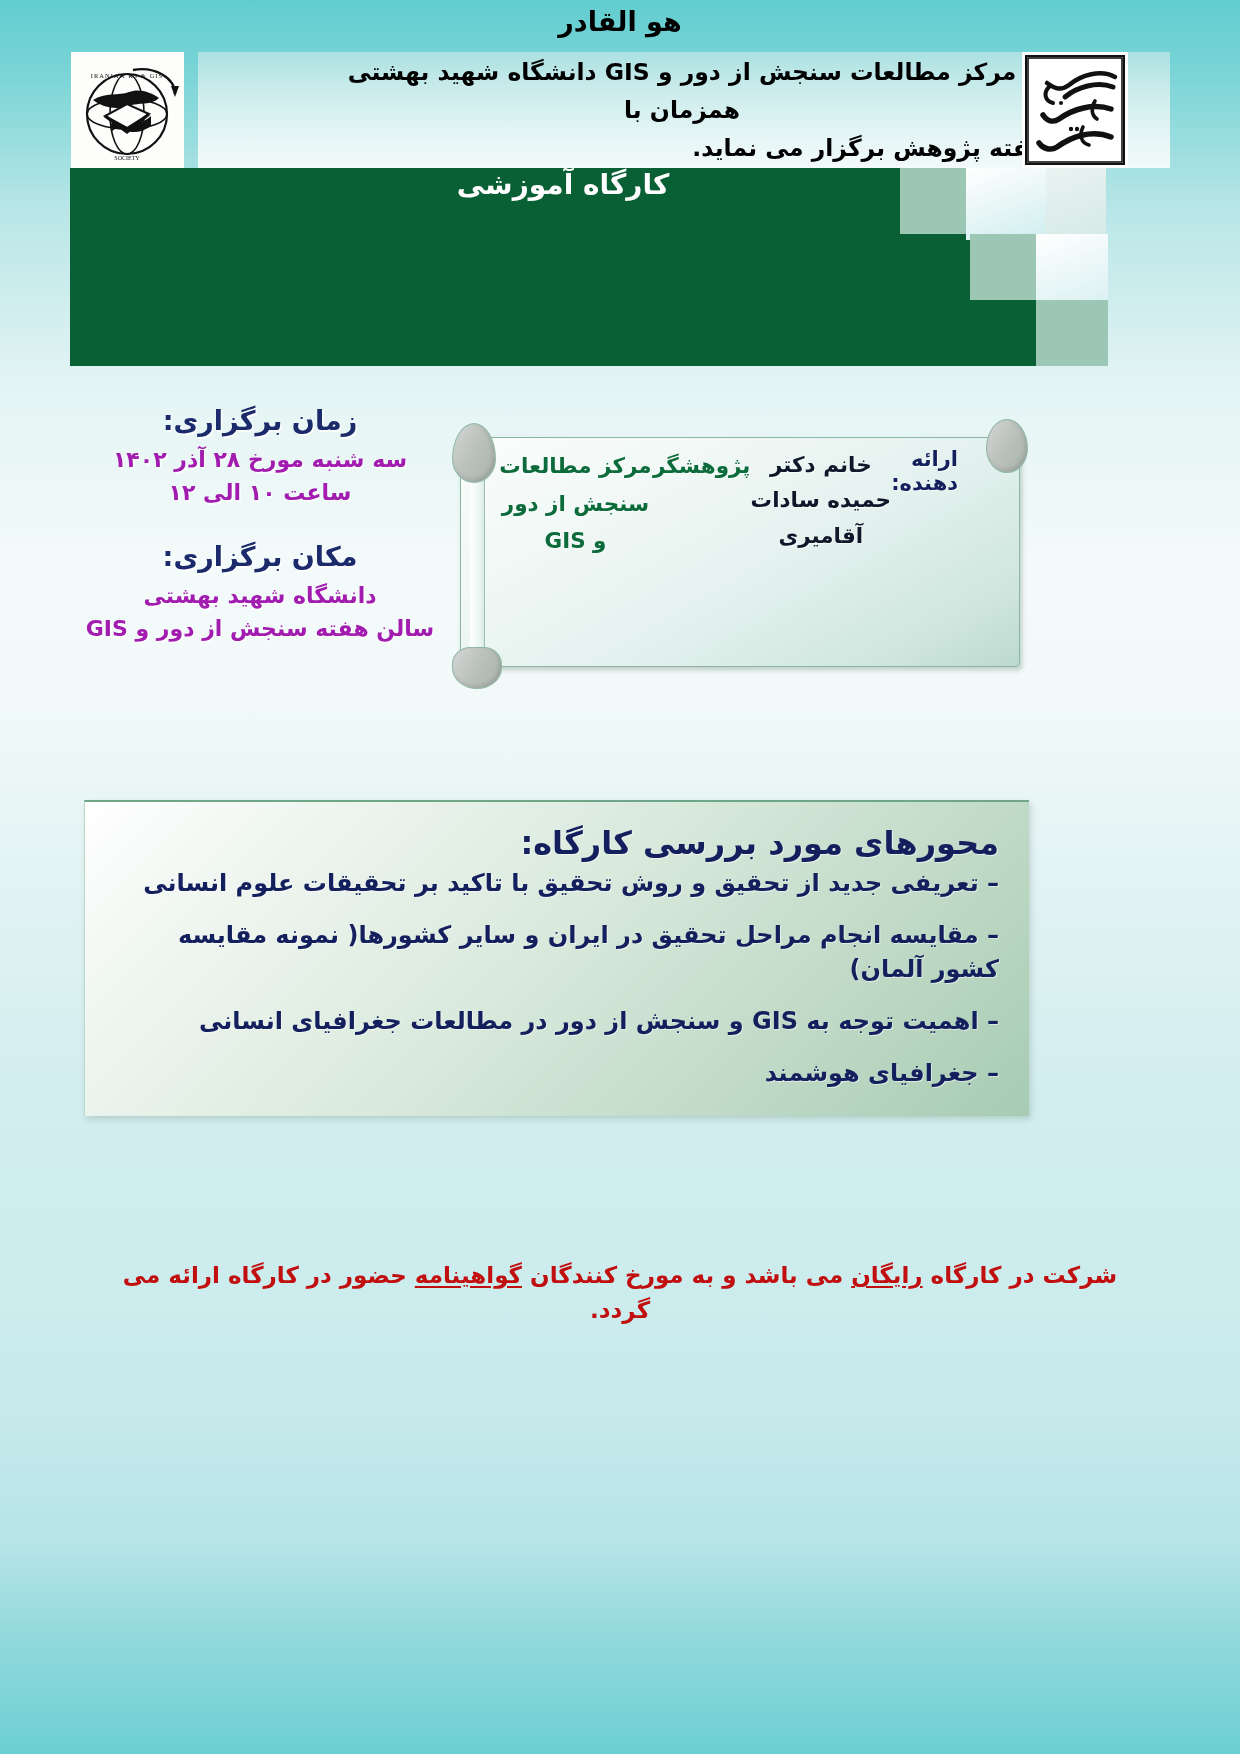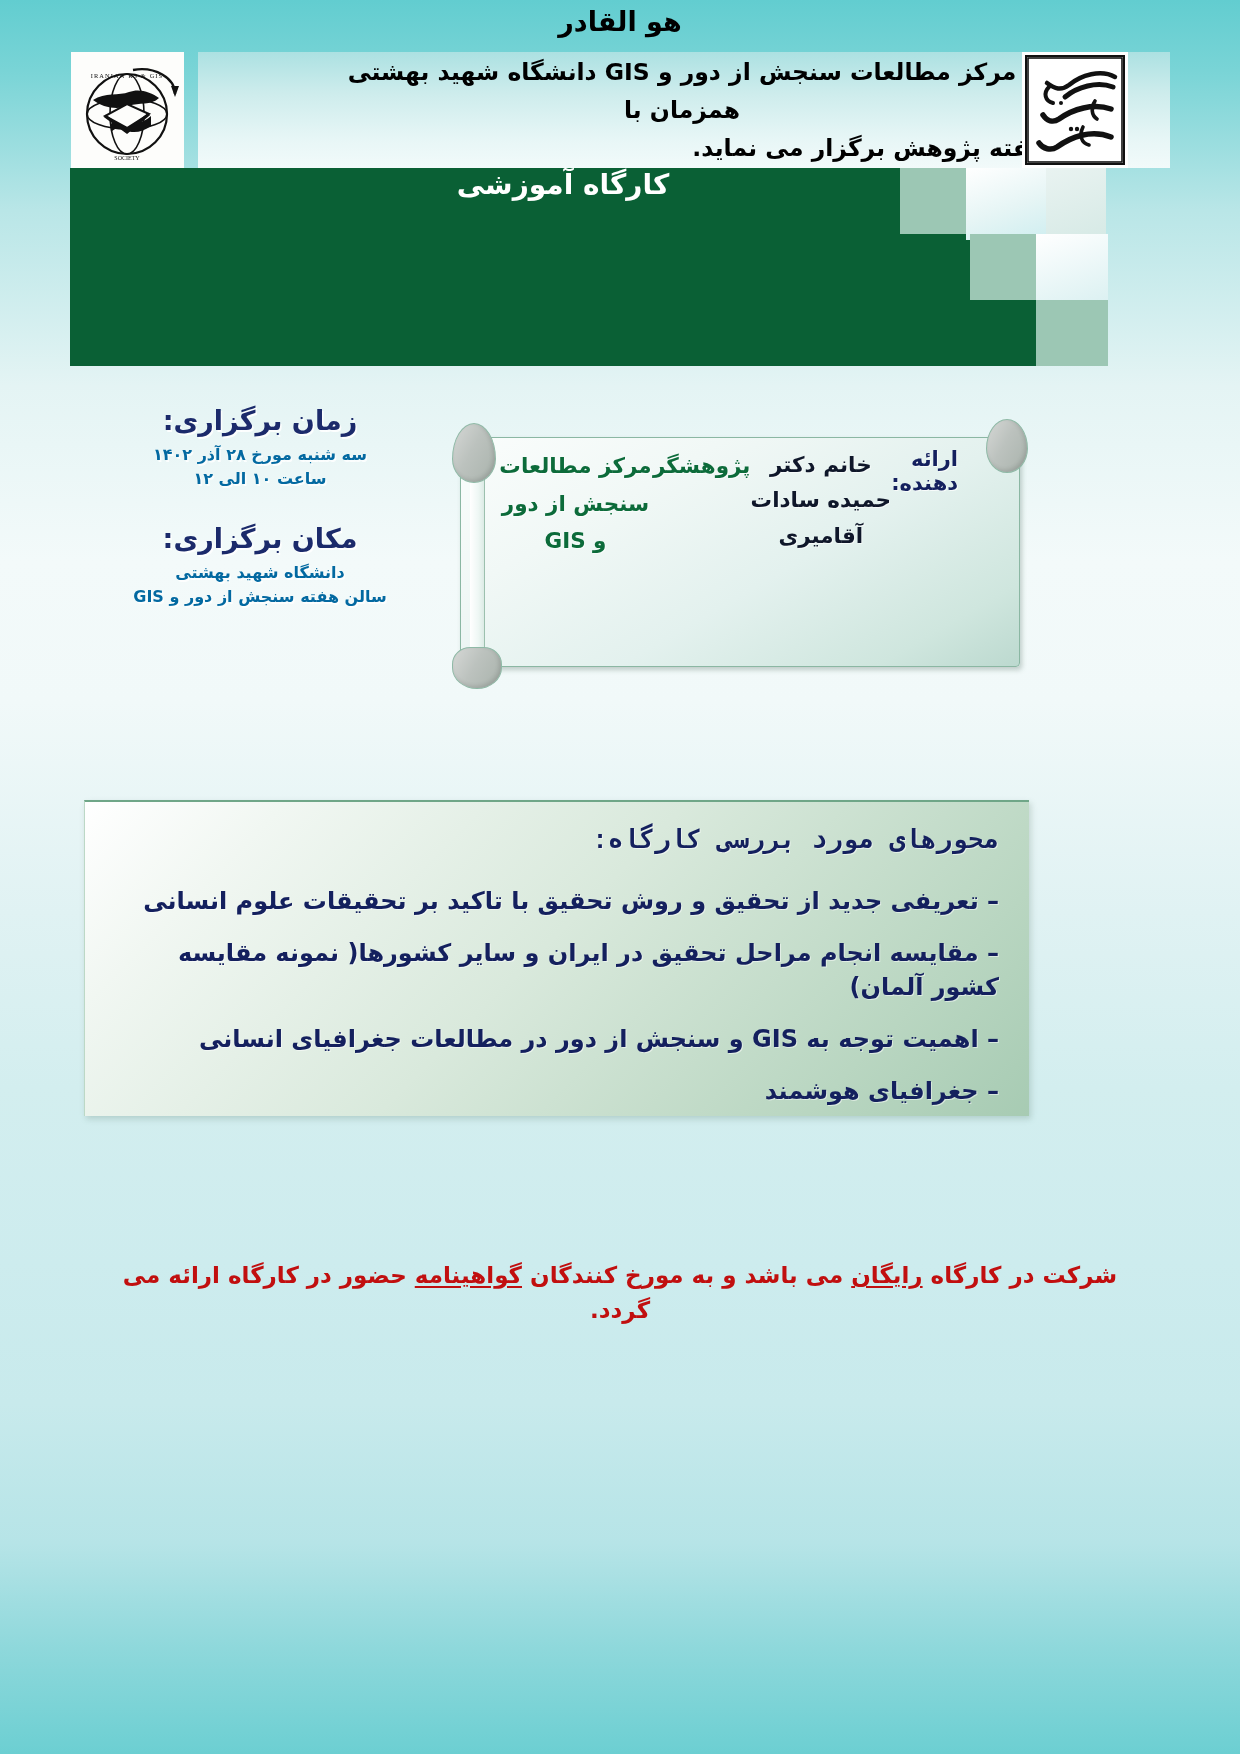--- a/index.html
+++ b/index.html
@@ -161,23 +161,23 @@
     line-height: 1.52;
   }
   .sched-label {
     font-size: 27px;
     font-weight: bold;
     color: #1b2a6b;
     text-shadow: 1.5px 1.5px 0 rgba(255,255,255,0.85);
     margin-bottom: 2px;
   }
   .sched-value {
-    font-size: 16px;
-    font-weight: bold;
-    color: #0369a1;
+    font-size: 22px;
+    font-weight: bold;
+    color: #a21caf;
     text-shadow: 1.5px 1.5px 0 rgba(255,255,255,0.8);
   }
   .gap { height: 26px; }
 
   
   .scroll-wrap {
     position: absolute;
     top: 415px;
     left: 450px;
     width: 580px;
@@ -259,27 +259,26 @@
     width: 945px;
     height: 316px;
     background: linear-gradient(135deg, #ffffff 0%, #f1f7f2 16%, #d9e9dc 48%, #b9d6c1 82%, #a7cbb3 100%);
     border-top: 2px solid #6fa688;
     border-left: 1px solid #bcd8c6;
     box-shadow: 2px 3px 6px rgba(70,100,80,0.22);
     box-sizing: border-box;
     padding: 22px 30px 16px 30px;
   }
   .topics-title {
-    font-size: 26px;
+    font-size: 32px;
     font-weight: bold;
     color: #14205e;
     text-align: right;
-    margin-bottom: 28px;
+    margin-bottom: 4px;
     text-shadow: 1px 1px 0 rgba(255,255,255,0.55);
-    font-family: Liberation Mono, monospace;
   }
   .topic-item {
     font-size: 24px;
     font-weight: bold;
     color: #14205e;
     text-align: right;
     line-height: 1.42;
     margin-bottom: 18px;
     text-shadow: 1px 1px 0 rgba(255,255,255,0.5);
   }

